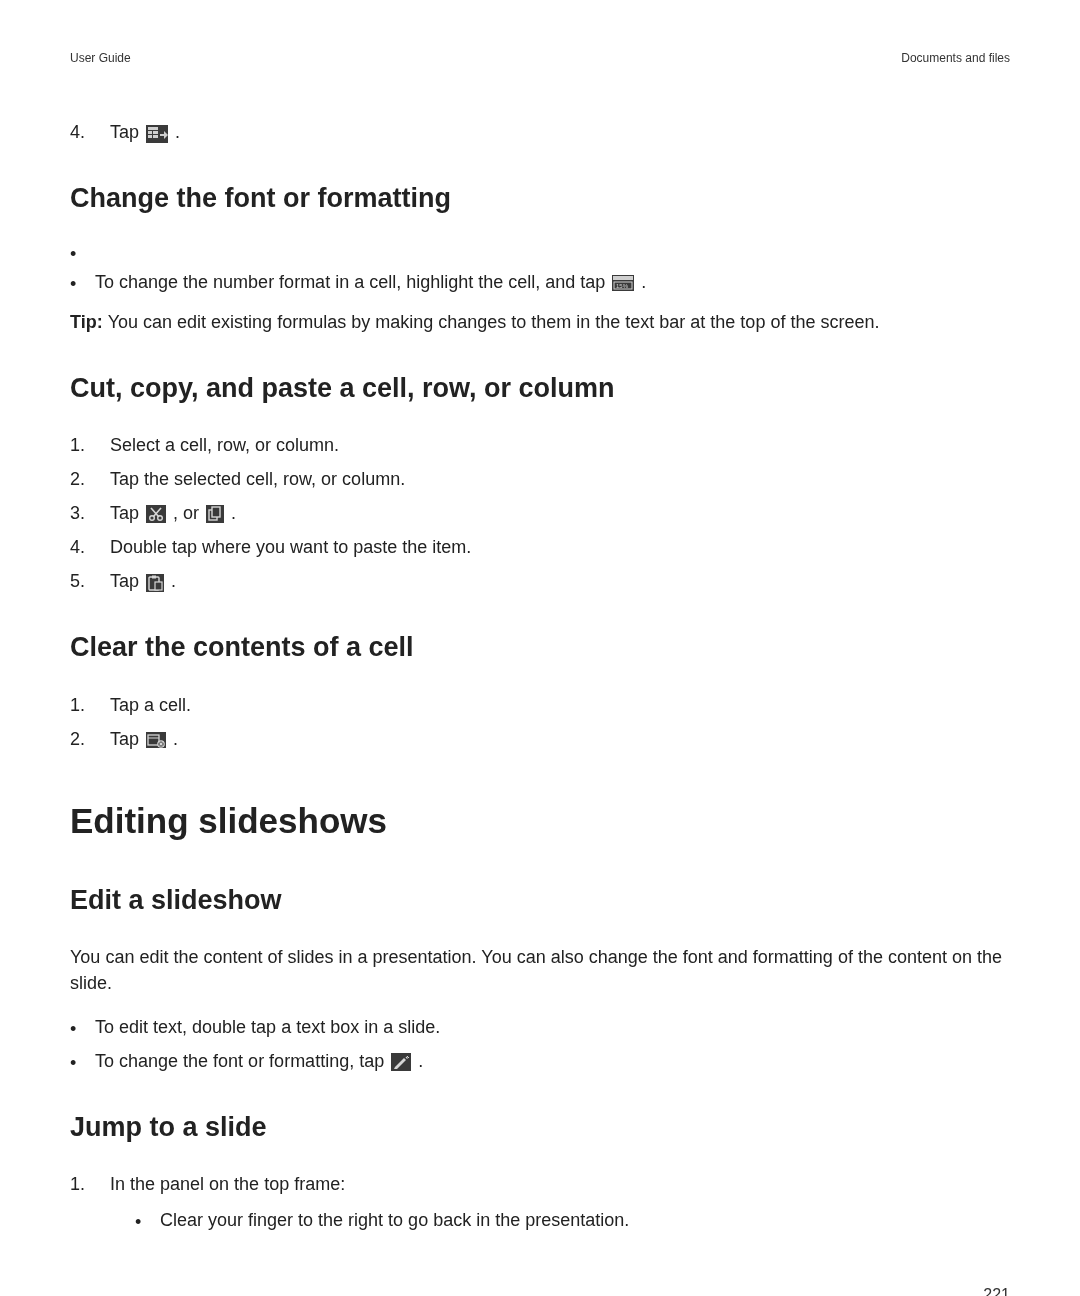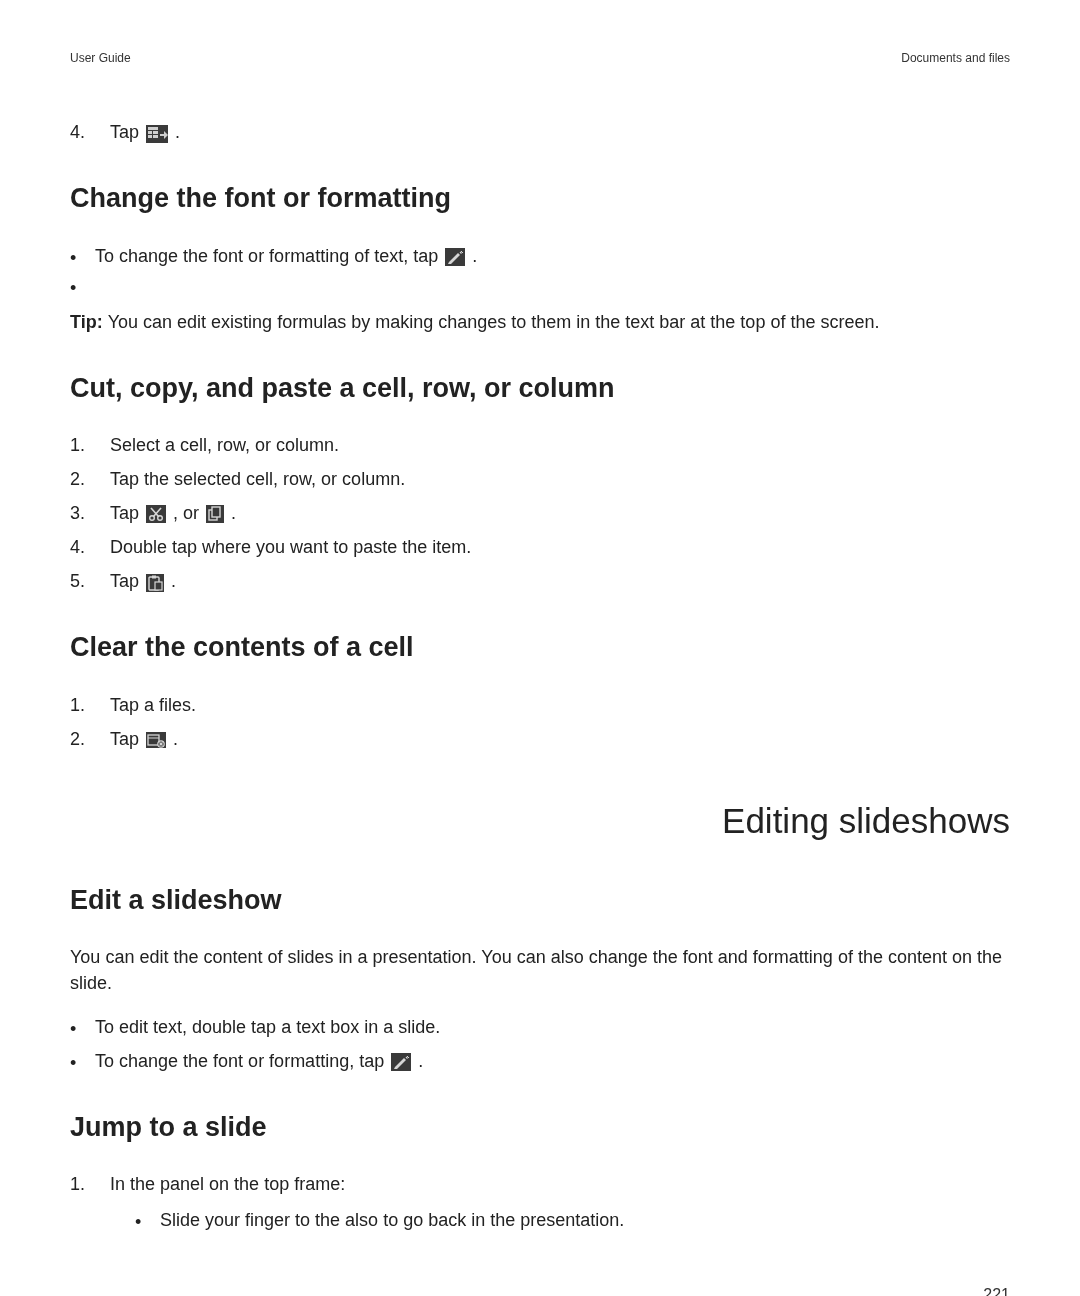--- a/index.html
+++ b/index.html
@@ -25,24 +25,23 @@
     align-items: center;
   }
   .h2 {
     font-size: 27px;
     font-weight: 700;
     margin: 34px 0 24px 0;
     color: #222;
   }
   .h1 {
     font-size: 35px;
-    font-weight: 400;
+    font-weight: 700;
     margin: 44px 0 30px 0;
     color: #222;
-    text-align: right;
   }
   ol {
     padding-left: 0;
     margin: 10px 0 10px 0;
     list-style: none;
   }
   ol > li {
     display: flex;
     align-items: baseline;
     margin: 8px 0;
@@ -125,35 +124,35 @@
       </span>
       <span> .</span>
     </span>
   </li>
 </ol>
 
 <div class="h2">Change the font or formatting</div>
 <ul>
   <li>
     <span class="bullet">•</span>
-    <span class="content">
-      <span>To change the font or formatting of text, tap </span>
-      <span class="icon">
-        <svg width="20" height="18" viewBox="0 0 20 18">
-          <rect x="0" y="0" width="20" height="18" fill="#3a3a3a"></rect>
-          <path d="M4 14 L13 5 L15 7 L6 16 L3 16 Z" fill="#d6d6d6"></path>
-          <path d="M15 4 L16.5 5.5" stroke="#d6d6d6" stroke-width="1.2"></path>
-          <path d="M16 3 L18 5" stroke="#d6d6d6" stroke-width="1"></path>
-        </svg>
-      </span>
-      <span> .</span>
-    </span>
-  </li>
-  <li>
-    <span class="bullet">•</span>
+  </li>
+  <li>
+    <span class="bullet">•</span>
+    <span class="content">
+      <span>To change the number format in a cell, highlight the cell, and tap </span>
+      <span class="icon">
+        <svg width="22" height="16" viewBox="0 0 22 16">
+          <rect x="0" y="0" width="22" height="16" fill="#3a3a3a"></rect>
+          <rect x="1" y="1" width="20" height="4" fill="#cfcfcf"></rect>
+          <rect x="2" y="7" width="18" height="7" fill="none" stroke="#cfcfcf" stroke-width="1"></rect>
+          <text x="4" y="13" font-size="6" fill="#cfcfcf" font-family="Arial">15%</text>
+        </svg>
+      </span>
+      <span> .</span>
+    </span>
   </li>
 </ul>
 <div class="tip">
   <span class="tiplabel">Tip: </span><span>You can edit existing formulas by making changes to them in the text bar at the top of the screen.</span>
 </div>
 
 <div class="h2">Cut, copy, and paste a cell, row, or column</div>
 <ol>
   <li>
     <span class="num">1.</span>
@@ -205,21 +204,21 @@
       </span>
       <span> .</span>
     </span>
   </li>
 </ol>
 
 <div class="h2">Clear the contents of a cell</div>
 <ol>
   <li>
     <span class="num">1.</span>
-    <span class="content">Tap a files.</span>
+    <span class="content">Tap a cell.</span>
   </li>
   <li>
     <span class="num">2.</span>
     <span class="content">
       <span>Tap </span>
       <span class="icon">
         <svg width="20" height="16" viewBox="0 0 20 16">
           <rect x="0" y="0" width="20" height="16" fill="#3a3a3a"></rect>
           <rect x="2" y="3" width="11" height="10" fill="none" stroke="#d6d6d6" stroke-width="1.3"></rect>
           <line x1="2" y1="6" x2="13" y2="6" stroke="#d6d6d6" stroke-width="1"></line>
@@ -262,17 +261,17 @@
 <div class="h2">Jump to a slide</div>
 <ol>
   <li>
     <span class="num">1.</span>
     <span class="content">In the panel on the top frame:</span>
   </li>
 </ol>
 <ul class="nested">
   <li>
     <span class="bullet">•</span>
-    <span class="content">Slide your finger to the also to go back in the presentation.</span>
+    <span class="content">Clear your finger to the right to go back in the presentation.</span>
   </li>
 </ul>
 
 <div class="page-num">221</div>
 
 </body></html>

